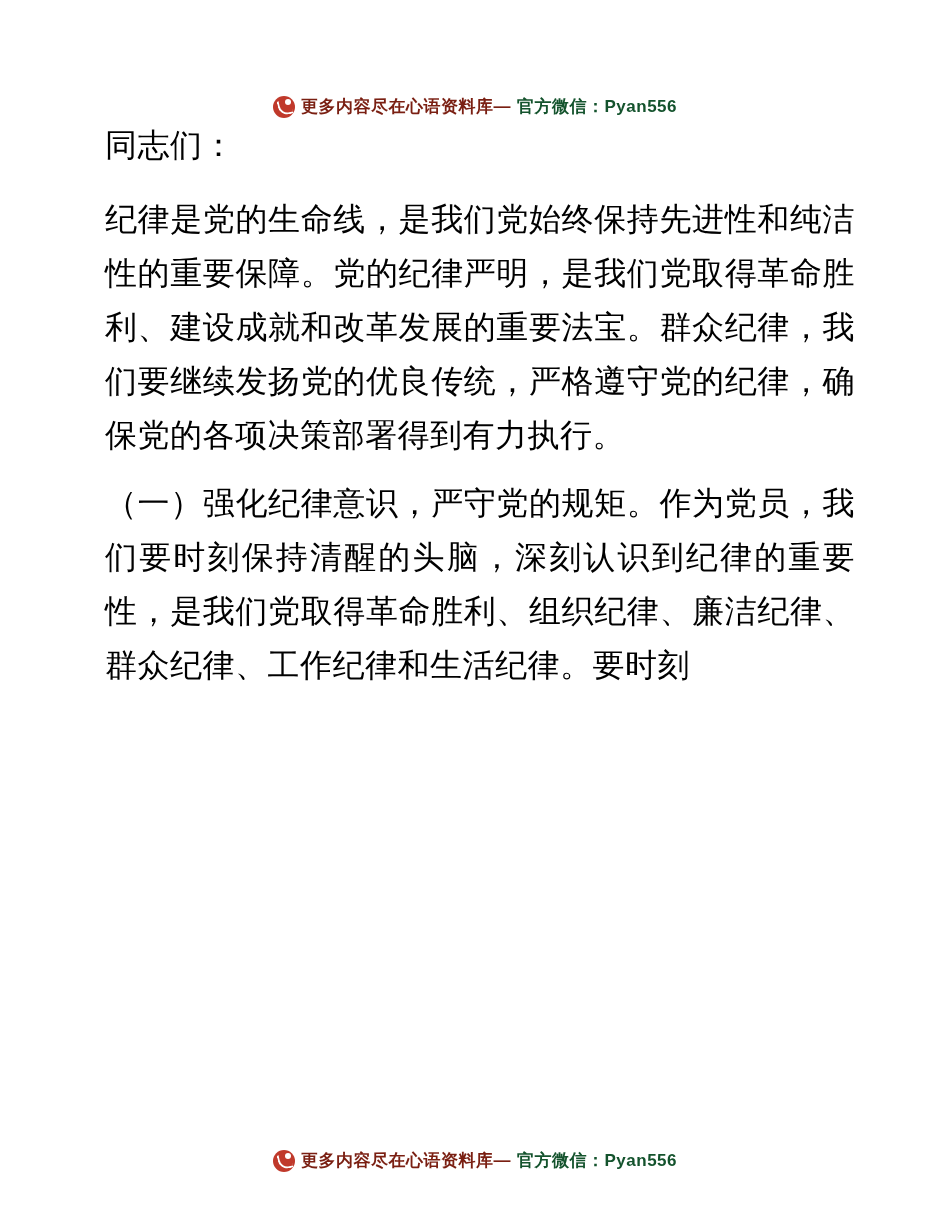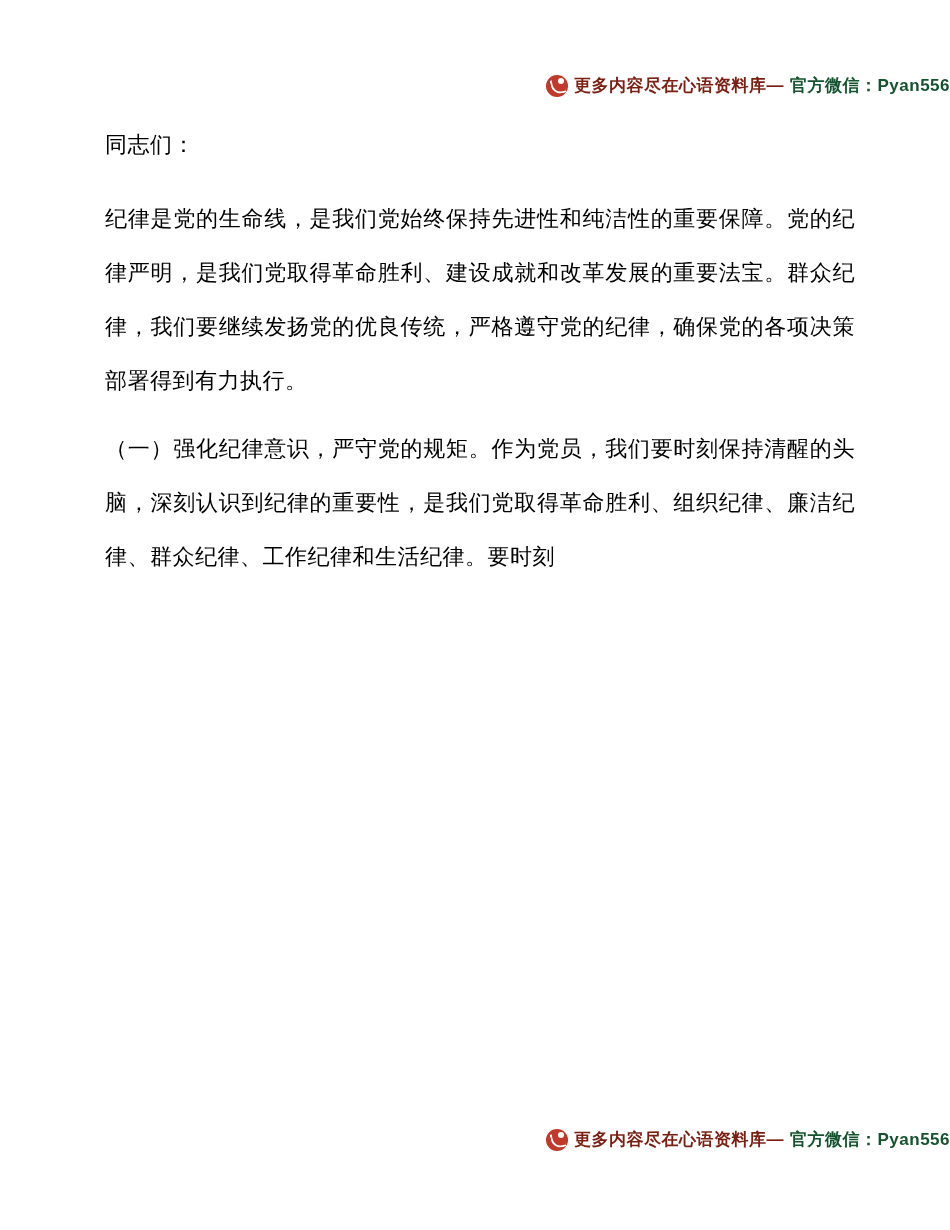--- a/index.html
+++ b/index.html
@@ -21,29 +21,30 @@
     width: 950px;
     height: 1230px;
     box-sizing: border-box;
     padding: 0 95px;
   }
 
   
   .watermark {
     display: flex;
     align-items: center;
-    justify-content: flex-end;
+    justify-content: center;
     gap: 6px;
     width: 100%;
     box-sizing: border-box;
     font-family: "Liberation Sans", "DejaVu Sans", sans-serif;
     font-weight: bold;
     font-size: 17px;
     letter-spacing: 0.5px;
     white-space: nowrap;
+    margin-top: 21px;
   }
   .watermark.top {
     position: absolute;
     top: 74px;
     left: 0;
   }
   .watermark.bottom {
     position: absolute;
     top: 1128px;
     left: 0;
@@ -88,21 +89,21 @@
 
   
   .content {
     position: absolute;
     top: 118px;
     left: 95px;
     width: 760px;
   }
   p {
     margin: 0 0 14px 0;
-    font-size: 22px;
+    font-size: 32px;
     line-height: 54px;
     text-align: justify;
     text-justify: inter-ideograph;
     letter-spacing: 0.5px;
     font-family: Liberation Sans, sans-serif;
   }
   p.salutation {
     padding-left: 10px;
     margin-bottom: 20px;
   }

